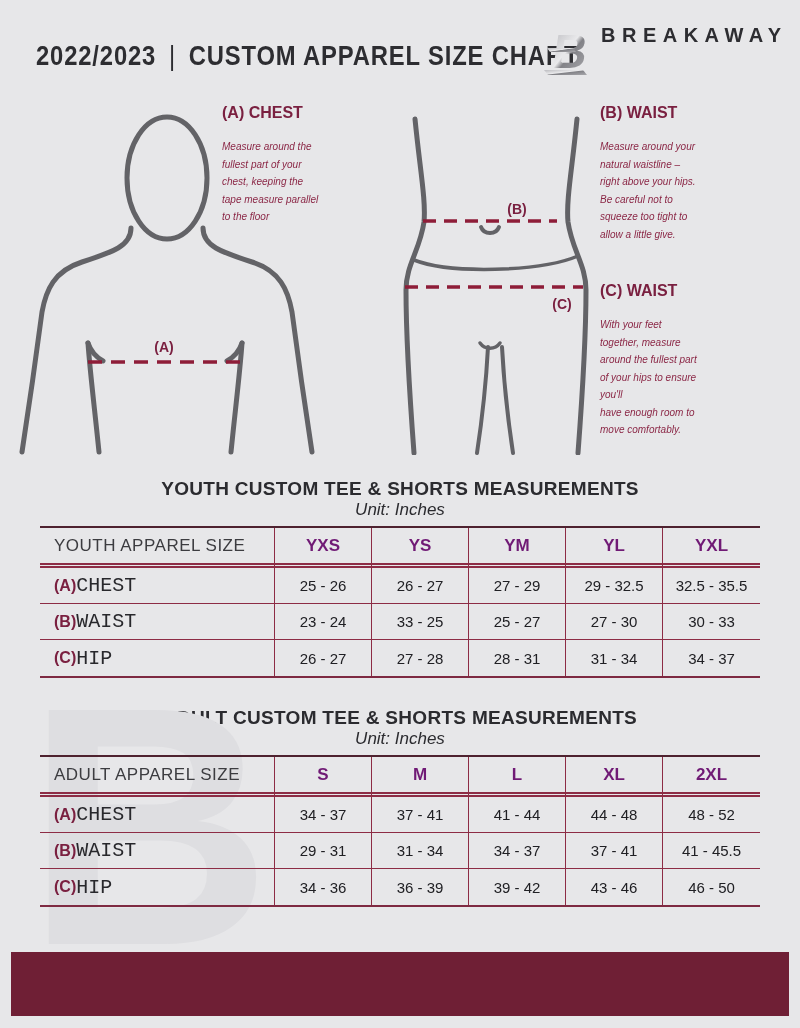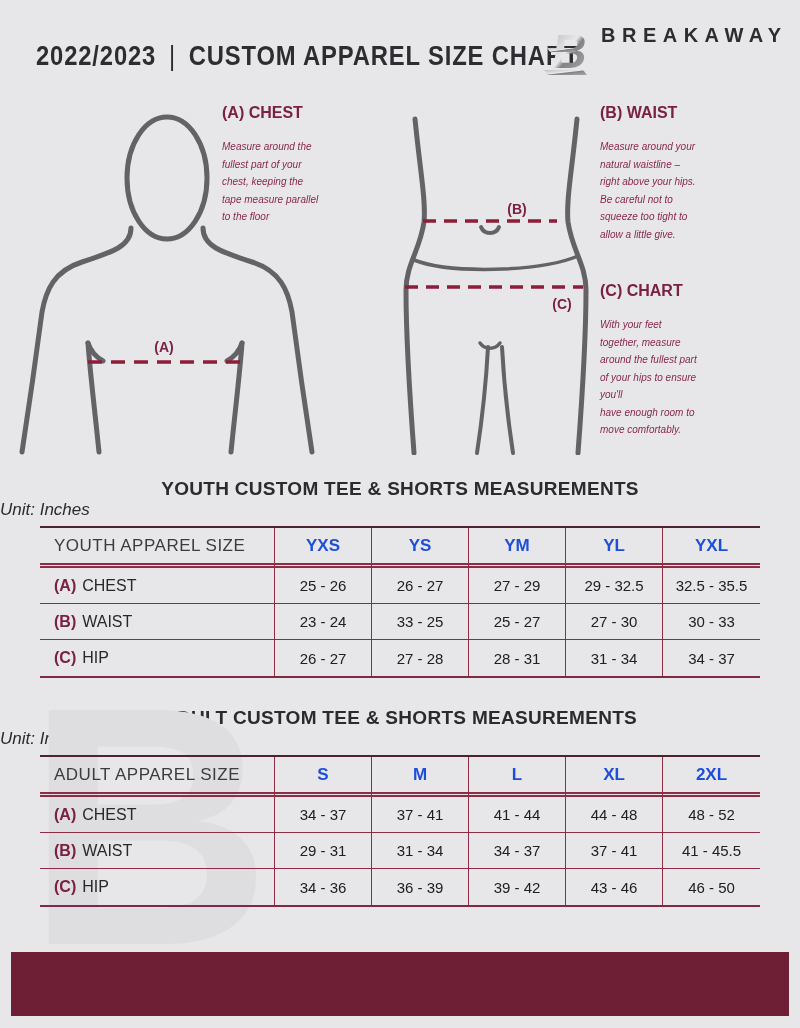--- a/index.html
+++ b/index.html
@@ -17,37 +17,37 @@
   .brand{position:absolute;left:601px;top:24px;font-size:20px;font-weight:700;
     letter-spacing:6.5px;color:#2d2d31;white-space:nowrap;}
   
   .fig{position:absolute;}
   .guide-head{position:absolute;font-size:16px;font-weight:700;color:#7a2040;white-space:nowrap;text-align:right;}
   .guide-body{position:absolute;font-size:10px;line-height:17.5px;font-style:italic;
     color:#8b2746;white-space:pre-line;width:200px;}
   
   .sec-title{position:absolute;left:0;width:800px;text-align:center;
     font-size:19px;font-weight:700;color:#2b2b2f;letter-spacing:.3px;}
-  .sec-unit{position:absolute;left:0;width:800px;text-align:left;
+  .sec-unit{position:absolute;left:0;width:800px;text-align:center;
     font-size:17px;font-style:italic;font-weight:500;color:#2b2b2f;}
   
   .size-table{position:absolute;left:40px;width:720px;display:grid;
     grid-template-columns:235px 97px 97px 97px 97px 97px;
     border-top:2.5px solid #4e222f;border-bottom:2px solid #7e2a42;z-index:3;}
   .st-cell{border-right:1.5px solid #8d2c45;display:flex;align-items:center;
     justify-content:center;box-sizing:border-box;}
   .st-cell:nth-child(6n){border-right:none;}
   .hd{height:40px;border-bottom:5px double #8d2c45;}
   .dc{height:36px;border-bottom:1.5px solid #8d2c45;font-size:15px;color:#202024;}
   .lr{border-bottom:none;}
   .lbl{justify-content:flex-start;padding-left:14px;}
   .hd-label{font-size:17px;letter-spacing:.5px;color:#3c3c40;}
-  .hd.sz{font-size:17px;font-weight:700;color:#1d4ed8;text-align:center;}
+  .hd.sz{font-size:17px;font-weight:700;color:#701a75;text-align:center;}
   .rk{color:#7a2040;font-weight:700;font-size:16px;}
-  .rn{margin-left:6px;font-size:16px;color:#28282c;}
+  .rn{margin-left:0;font-size:20px;color:#28282c;font-family:Liberation Mono, monospace;}
   
   .watermark{position:absolute;left:26px;top:656px;font-size:340px;line-height:1;
     font-weight:700;color:#dedee1;z-index:1;user-select:none;}
   .footer-bar{position:absolute;left:11px;top:952px;width:778px;height:64px;
     background:#6f1f35;z-index:5;}
   svg text{font-family:"Liberation Sans",sans-serif;}
 </style>
 </head>
 <body>
 
@@ -114,21 +114,21 @@
 to the floor</div>
 
   <div class="guide-head" style="left:600px;top:104px">(B) WAIST</div>
   <div class="guide-body" style="left:600px;top:138px">Measure around your
 natural waistline –
 right above your hips.
 Be careful not to
 squeeze too tight to
 allow a little give.</div>
 
-  <div class="guide-head" style="left:600px;top:282px">(C) CHART</div>
+  <div class="guide-head" style="left:600px;top:282px">(C) WAIST</div>
   <div class="guide-body" style="left:600px;top:316px">With your feet
 together, measure
 around the fullest part
 of your hips to ensure
 you'll
 have enough room to
 move comfortably.</div>
 
   <div class="sec-title" style="top:478px">YOUTH CUSTOM TEE &amp; SHORTS MEASUREMENTS</div>
   <div class="sec-unit" style="top:500px">Unit: Inches</div>

